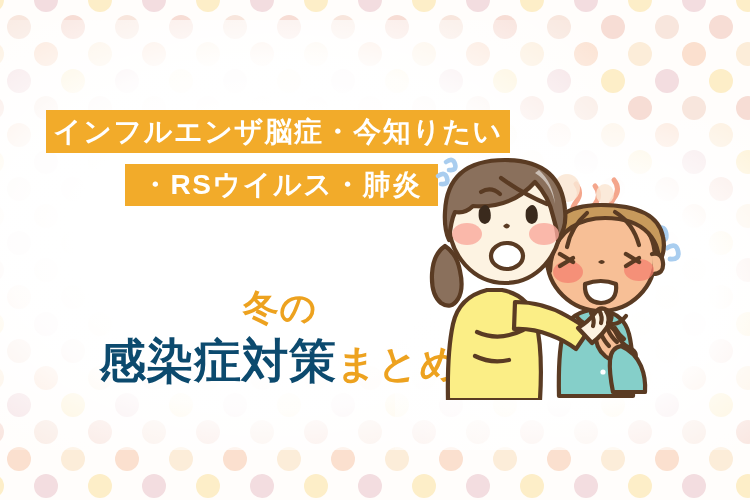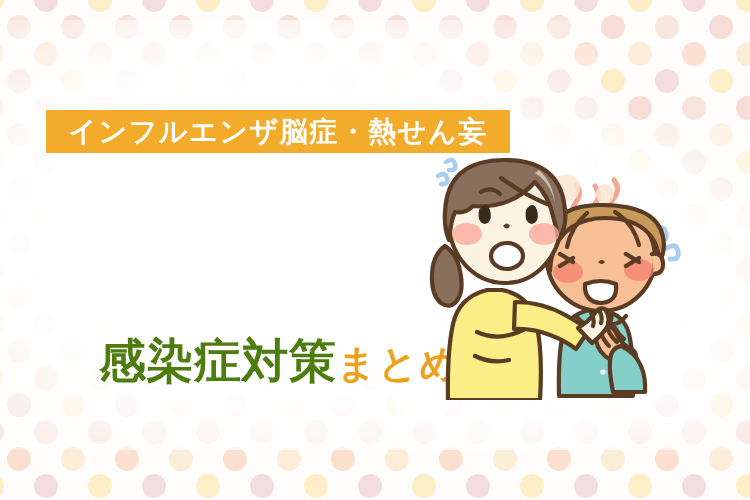--- a/index.html
+++ b/index.html
@@ -108,21 +108,21 @@
     top: 284px;
     font-size: 36px;
     color: #eda21f;
     letter-spacing: 0.02em;
   }
   .lede-3 {
     top: 330px;
     font-size: 47px;
     letter-spacing: 0.01em;
   }
-  .lede-3 .dark { color: #4d7c0f; }
+  .lede-3 .dark { color: #0c4a6e; }
   .lede-3 .accent {
     color: #eda21f;
     font-size: 39px;
     letter-spacing: 0.04em;
   }
 
   
   .illus {
     position: absolute;
     left: 415px;
@@ -522,20 +522,22 @@
         <ellipse cx="129" cy="84" rx="15" ry="11" fill="#f9a99c" opacity="0.8"></ellipse>
 
         <path d="M88 76 q4 -5 7 0 q-3 5 -7 0 z" fill="#5a3b23"></path>
 
         <ellipse class="olf" fill="#ffffff" cx="92" cy="106" rx="16" ry="13"></ellipse>
       </g>
     </svg>
   </div>
 
   <div class="content">
-    <div class="banner banner-1">インフルエンザ脳症・熱せん妄</div>
-
+    <div class="banner banner-1">インフルエンザ脳症・今知りたい</div>
+    <div class="banner banner-2">・RSウイルス・肺炎</div>
+
+    <div class="lede lede-2">冬の</div>
     <div class="lede lede-3">
       <span class="dark">感染症対策</span><span class="accent">まとめ</span>
     </div>
   </div>
 
 </div>
 
 </body></html>

